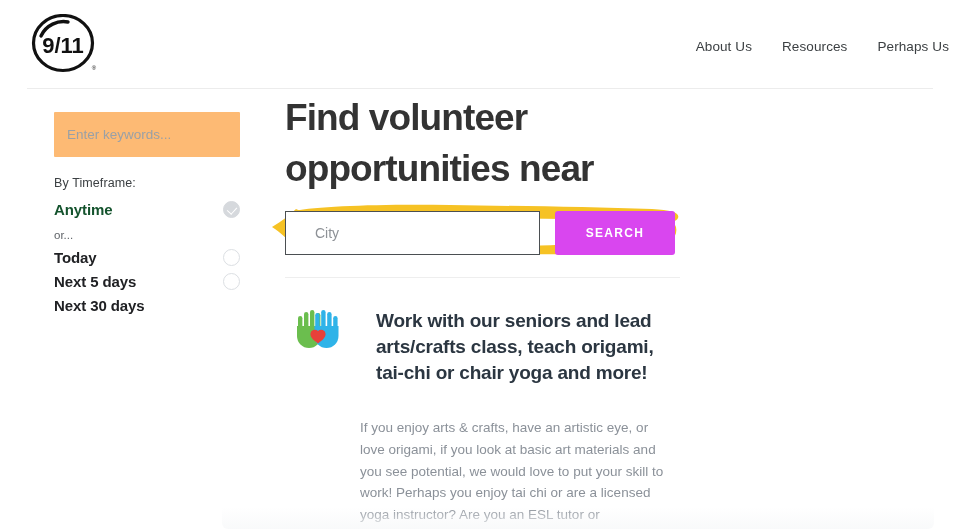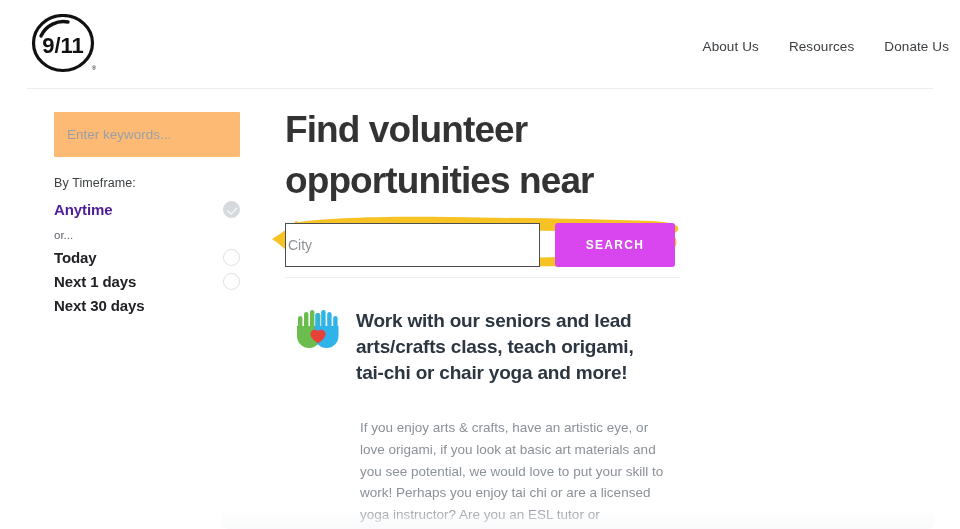--- a/index.html
+++ b/index.html
@@ -118,21 +118,21 @@
     height: 26px;
     margin-top: 6px;
     cursor: pointer;
   }
   .filter-row-text {
     font-size: 15px;
     font-weight: bold;
     color: #202124;
     letter-spacing: -0.1px;
   }
-  .filter-row.is-selected .filter-row-text { color: #4c1d95; }
+  .filter-row.is-selected .filter-row-text { color: #14532d; }
 
   .radio {
     width: 17px;
     height: 17px;
     border-radius: 50%;
     border: 1.5px solid #dcdfe3;
     background: #ffffff;
     flex: 0 0 auto;
     position: relative;
   }
@@ -158,21 +158,21 @@
     color: #5f6368;
   }
 
   .filter-list { margin-top: 5px; }
   .filter-list .filter-row { margin-top: 1px; height: 23px; }
 
   
   .content {
     position: absolute;
     left: 285px;
-    top: 104px;
+    top: 92px;
     width: 640px;
   }
 
   .headline {
     font-size: 37px;
     line-height: 51px;
     font-weight: bold;
     color: #333333;
     letter-spacing: -0.9px;
     width: 400px;
@@ -204,21 +204,21 @@
   }
 
   .city-input {
     width: 255px;
     height: 44px;
     border: 1px solid #4b4f52;
     background: #ffffff;
     outline: none;
     font-size: 14px;
     color: #3c4043;
-    padding: 0 2px;
+    padding: 0 29px;
     font-family: "Liberation Sans", sans-serif;
   }
   .city-input::placeholder { color: #8d9196; }
 
   .search-btn {
     width: 120px;
     height: 44px;
     background: #d946ef;
     border: none;
     border-radius: 3px;
@@ -259,21 +259,21 @@
     background: linear-gradient(to bottom, rgba(250,250,251,0) 0%, rgba(248,249,250,0.9) 100%);
     border-bottom-left-radius: 6px;
     border-bottom-right-radius: 6px;
   }
 
   .result-head {
     position: absolute;
     left: 72px;
     top: 15px;
     display: flex;
-    gap: 14px;
+    gap: 34px;
     width: 400px;
   }
 
   .hands-icon {
     flex: 0 0 auto;
     width: 48px;
     height: 44px;
     margin-top: 2px;
   }
 
@@ -308,21 +308,21 @@
         <ellipse cx="35" cy="29" rx="29.5" ry="27.5" fill="#ffffff" stroke="#111111" stroke-width="3.2"></ellipse>
         <path d="M13 22 C18 11, 30 6, 40 8" fill="none" stroke="#111111" stroke-width="3.4" stroke-linecap="round"></path>
         <text x="35" y="39" text-anchor="middle" font-family="'Liberation Sans', sans-serif" font-size="22" font-weight="bold" fill="#111111">9/11</text>
         <text x="66" y="56" text-anchor="middle" font-family="'Liberation Sans', sans-serif" font-size="6" fill="#111111">®</text>
       </svg>
     </a>
 
     <nav class="nav">
       <a class="nav-link">About Us</a>
       <a class="nav-link">Resources</a>
-      <a class="nav-link">Donate Us</a>
+      <a class="nav-link">Perhaps Us</a>
     </nav>
 
     <div class="header-divider"></div>
   </header>
 
   <aside class="sidebar">
 
     <input class="keyword-input" type="text" placeholder="Enter keywords..." style="">
 
     <div class="filter-label">By Timeframe:</div>
@@ -333,21 +333,21 @@
     </div>
 
     <div class="or-text">or...</div>
 
     <div class="filter-list">
       <div class="filter-row">
         <span class="filter-row-text">Today</span>
         <span class="radio"></span>
       </div>
       <div class="filter-row">
-        <span class="filter-row-text">Next 1 days</span>
+        <span class="filter-row-text">Next 5 days</span>
         <span class="radio"></span>
       </div>
       <div class="filter-row">
         <span class="filter-row-text">Next 30 days</span>
         <span class="radio"></span>
       </div>
     </div>
   </aside>
 
   <main class="content">

